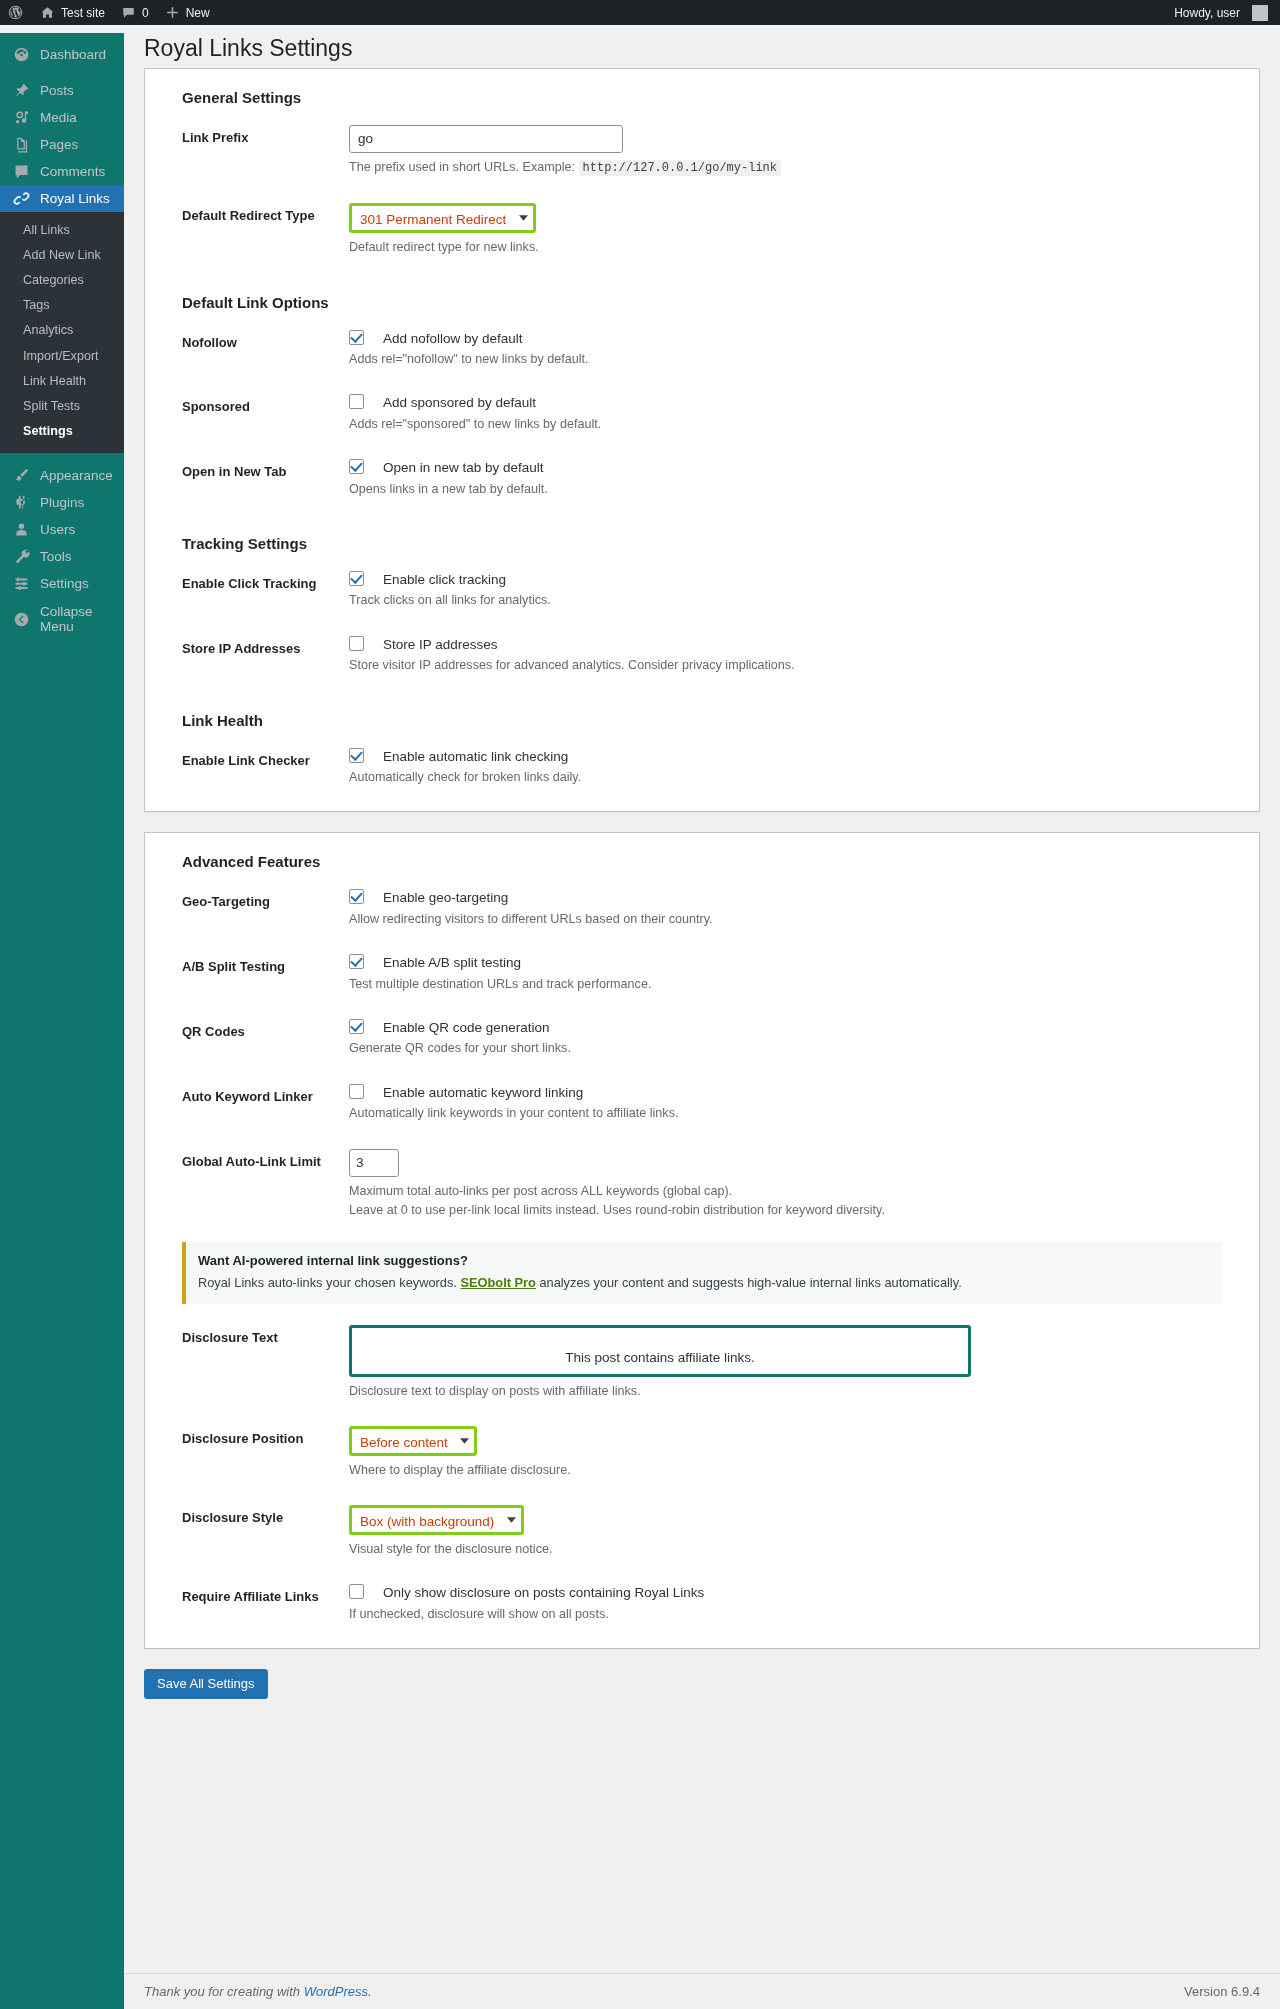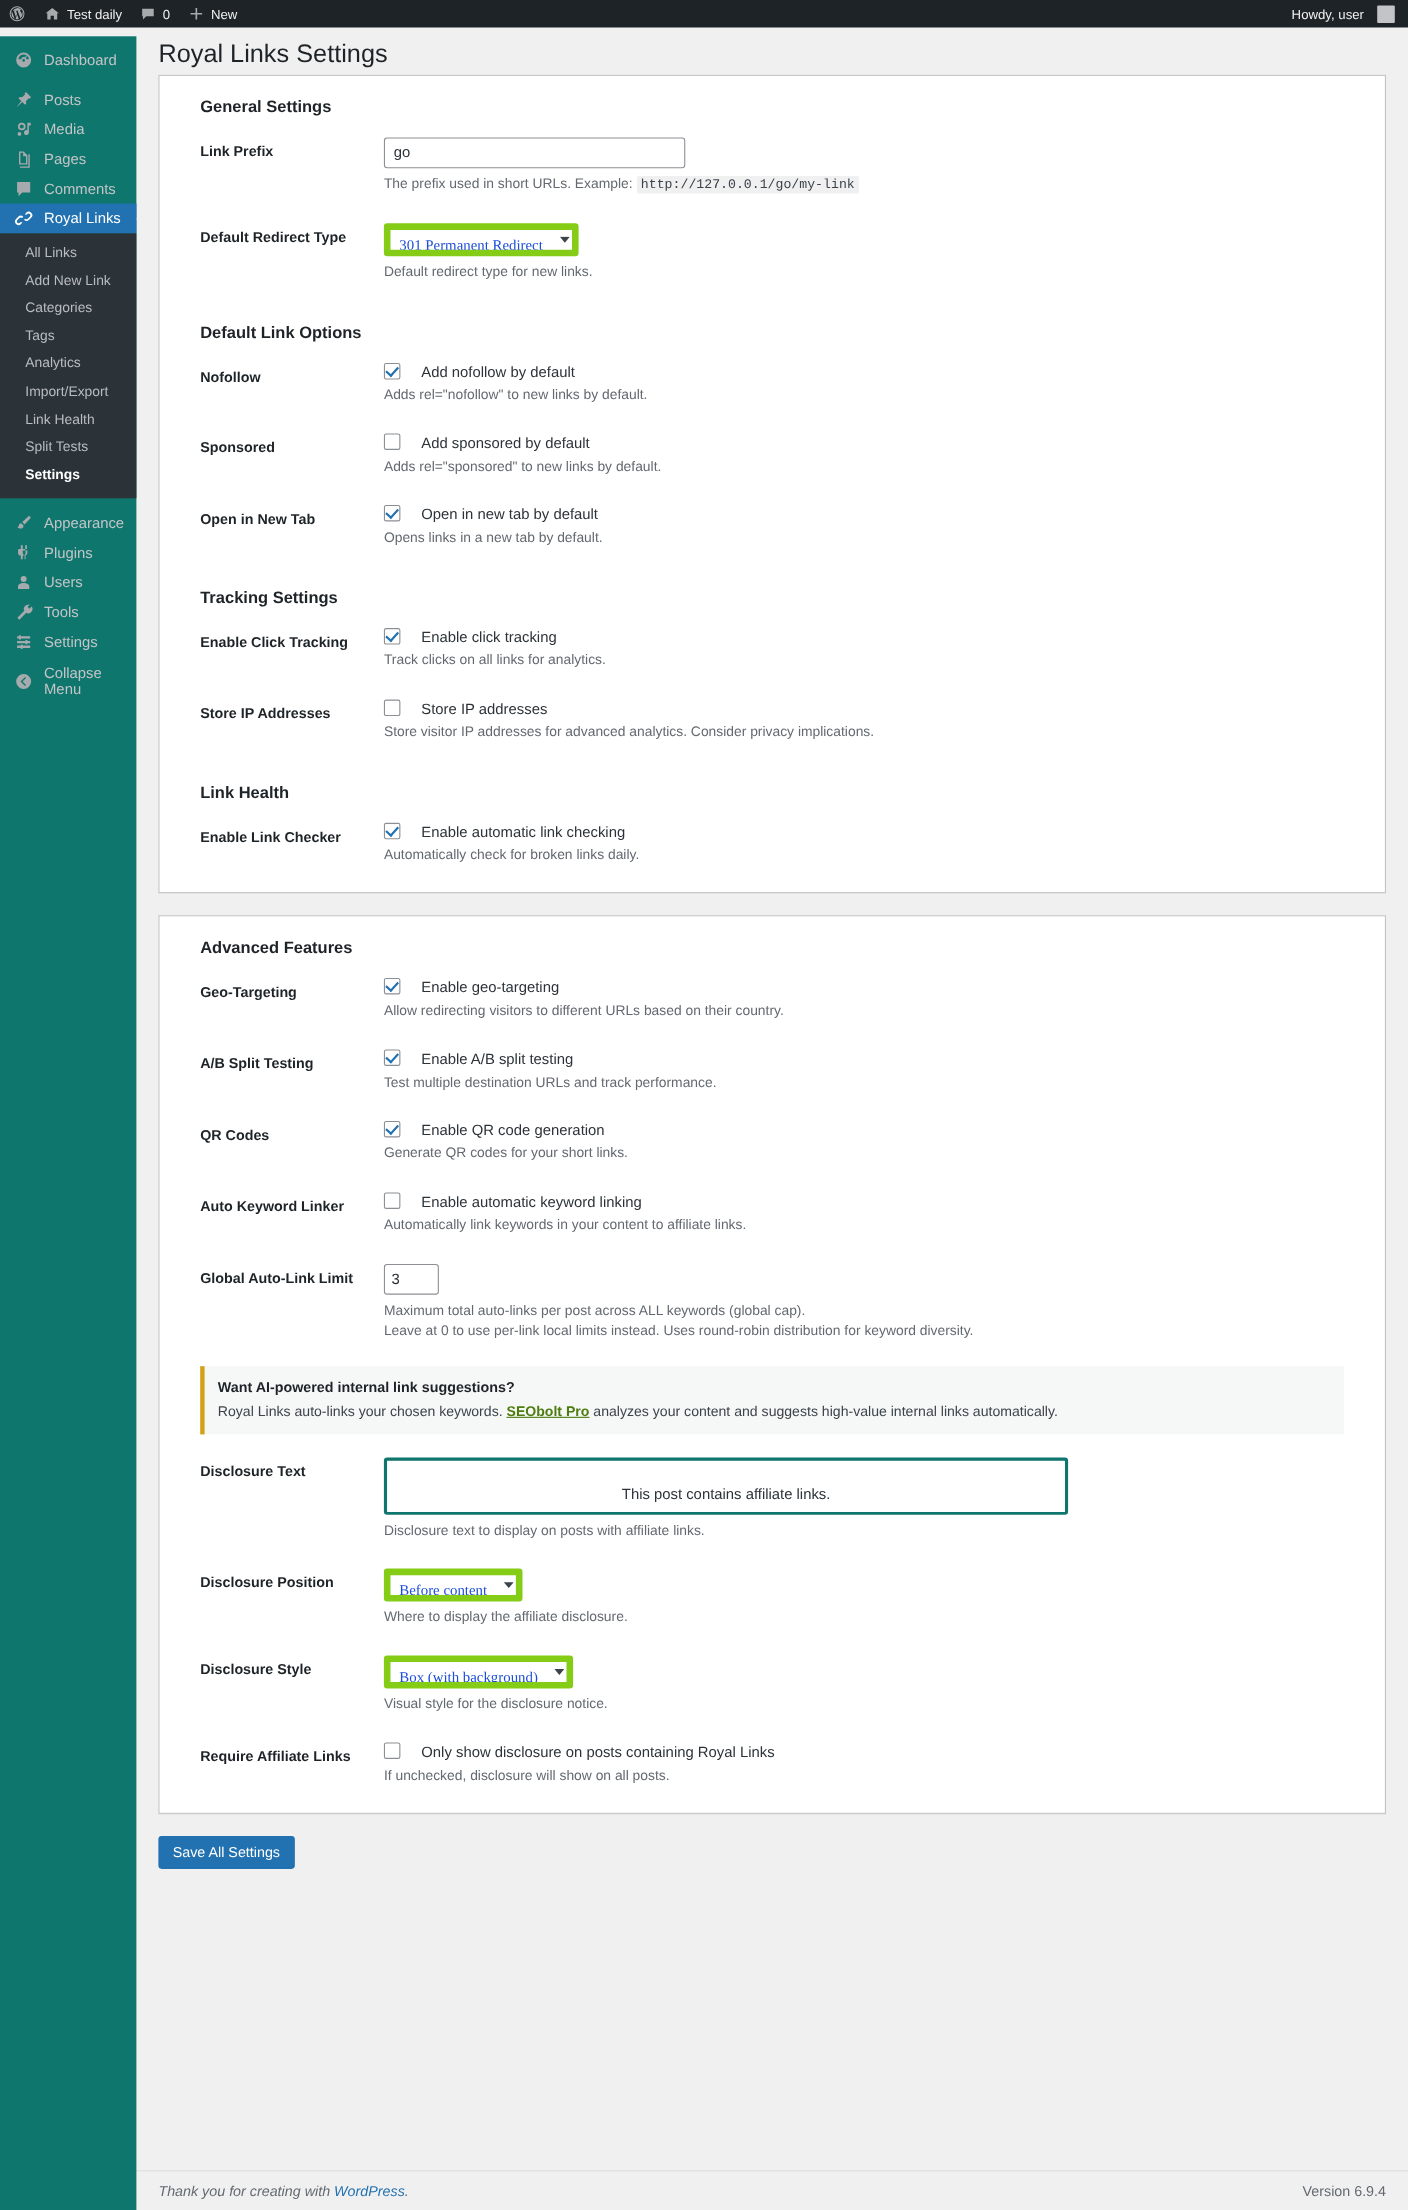--- a/index.html
+++ b/index.html
@@ -193,26 +193,26 @@
   }
   .wp-select {
     position: relative;
     display: inline-block;
   }
   select.wp-sel {
     -webkit-appearance: none;
     appearance: none;
     height: 30px;
     padding: 0 26px 0 8px;
-    border: 6px solid #84cc16;
+    border: 3px solid #84cc16;
     border-radius: 3px;
     background: #fff;
     font-size: 13.5px;
-    color: #1d4ed8;
-    font-family: Liberation Serif, serif;
+    color: #c2410c;
+    font-family: Liberation Sans, sans-serif;
     line-height: 28px;
     cursor: pointer;
   }
   .sel-arrow {
     position: absolute;
     right: 8px; top: 50%;
     margin-top: -3px;
     width: 9px; height: 6px;
     pointer-events: none;
   }
@@ -339,21 +339,21 @@
         <path d="M10 1a9 9 0 1 0 0 18 9 9 0 0 0 0-18zm0 1.2a7.8 7.8 0 1 1 0 15.6 7.8 7.8 0 0 1 0-15.6zM3.3 10a6.7 6.7 0 0 0 3.8 6L3.8 7a6.6 6.6 0 0 0-.5 3zm6.7 6.7c-.6 0-1.2-.1-1.8-.3l1.9-5.5 1.9 5.3v.1c-.6.3-1.3.4-2 .4zm.9-9.8c.4 0 .7-.1.7-.1.3 0 .3-.5-.1-.5 0 0-1 .1-1.6.1-.6 0-1.6-.1-1.6-.1-.4 0-.4.5 0 .5 0 0 .3.1.7.1l1 2.8-1.4 4.2L6.3 6.9c.4 0 .7-.1.7-.1.4 0 .3-.5 0-.5 0 0-1 .1-1.7.1h-.4A6.7 6.7 0 0 1 15.2 5h-.2c-.7 0-1.2.6-1.2 1.3 0 .6.3 1.1.7 1.7.3.5.6 1.1.6 2 0 .6-.2 1.4-.6 2.4l-.7 2.4-2.9-7.9zm2.6 8.7 2-5.8c.4-1 .5-1.7.5-2.4v-.6a6.7 6.7 0 0 1-2.5 8.8z"></path>
       </svg>
     </span>
   </div>
   <div class="ab-item">
     <span>
       <svg class="ab-icon-svg" viewBox="0 0 20 20">
           <path d="M10 3 2 9.5h2V17h4v-4.5h4V17h4V9.5h2L10 3z"></path>
         </svg>
     </span>
-    <span>Test daily</span>
+    <span>Test site</span>
   </div>
   <div class="ab-item">
     <span>
       <svg class="ab-icon-svg" viewBox="0 0 20 20">
           <path d="M3 4h14v9H8l-4 4v-4H3V4z"></path>
         </svg>
     </span>
     <span>0</span>
   </div>
   <div class="ab-item">

